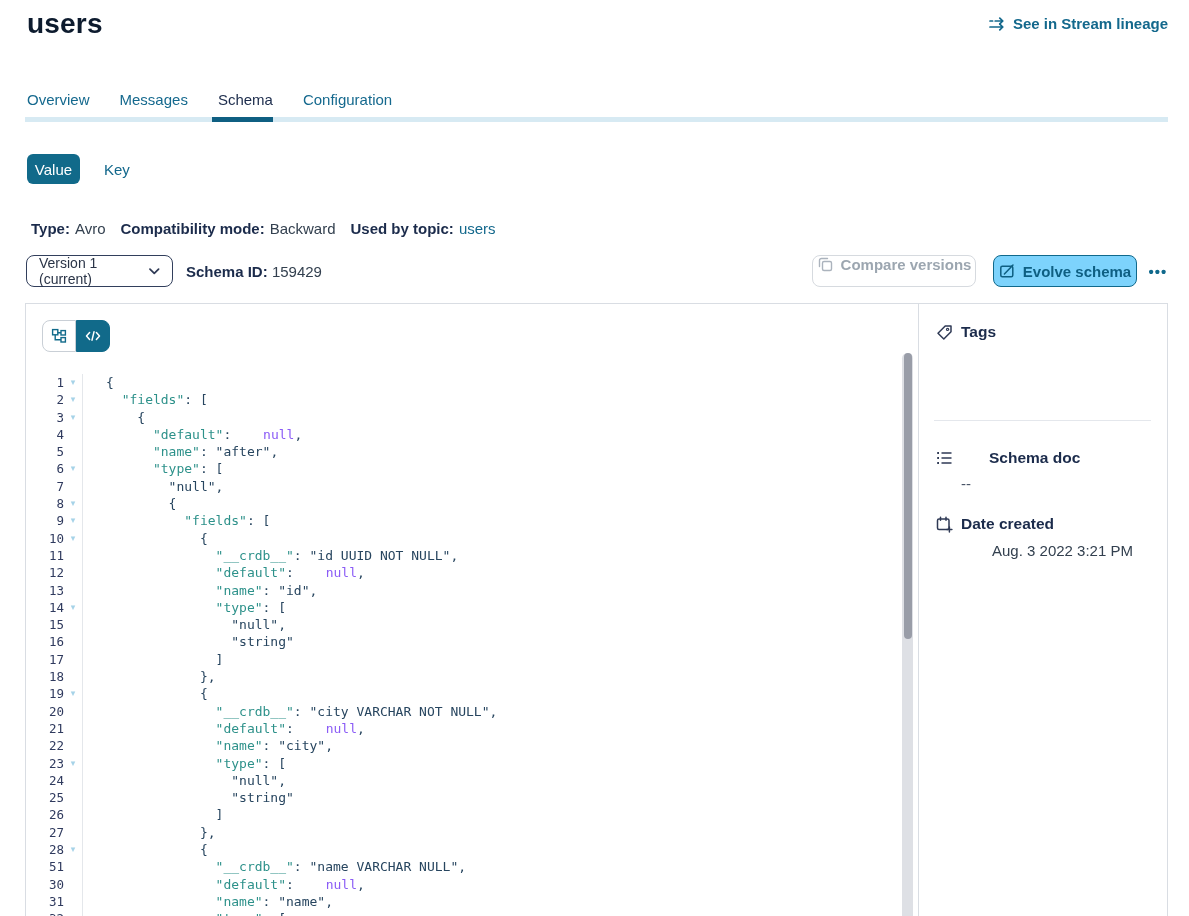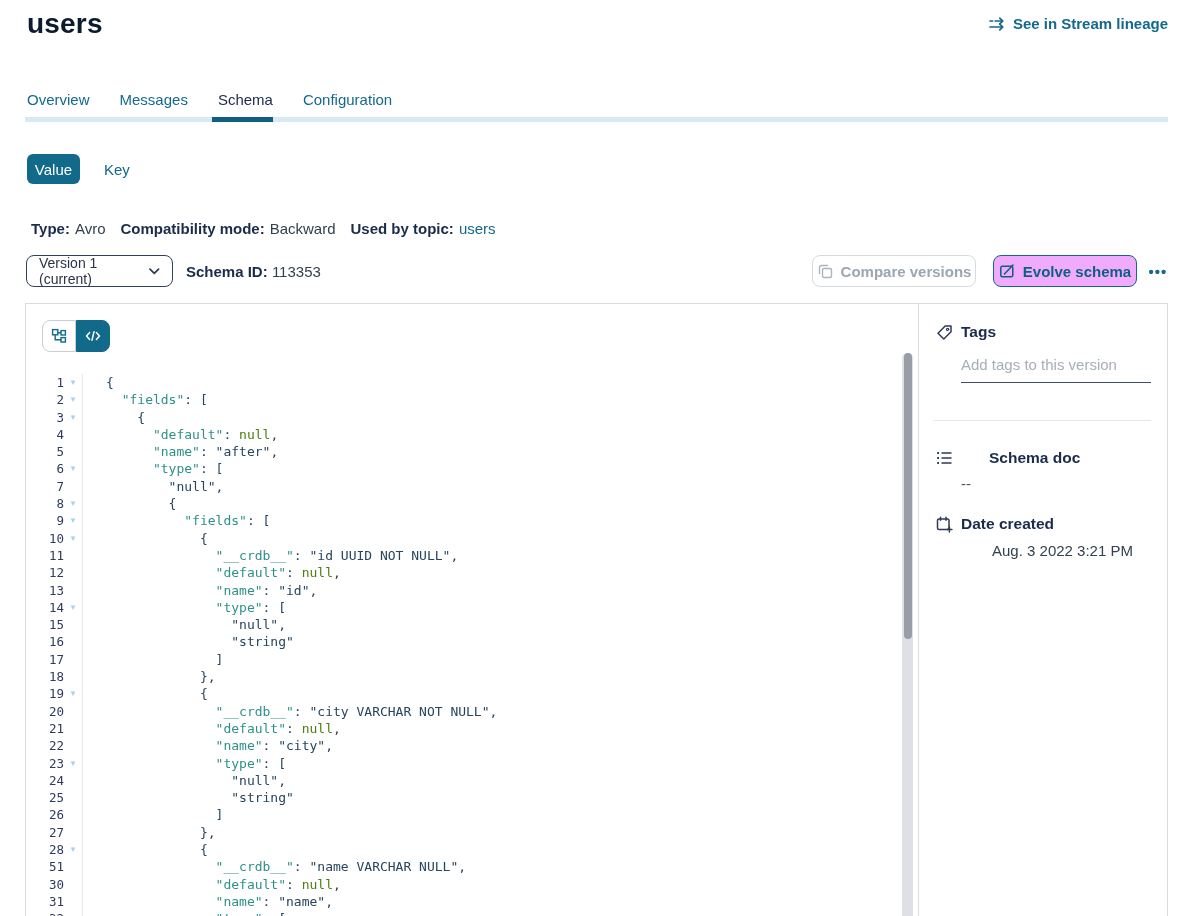--- a/index.html
+++ b/index.html
@@ -31,24 +31,24 @@
   .topic-link { color:#13688C; cursor:pointer; }
 
   
   .version-select { position:absolute; left:26px; top:255px; width:147px; height:32px;
                     border:1px solid #323F5C; border-radius:8px; display:flex; align-items:center;
                     justify-content:space-between; padding:0 12px; font-size:14px; color:#2A3447;
                     background:#fff; cursor:pointer; }
   .schema-id { position:absolute; left:186px; top:263px; font-size:15px; color:#33404F; }
   .schema-id b { color:#1B2B4B; }
   .compare-btn { position:absolute; left:812px; top:255px; width:164px; height:32px; background:#fff;
-                 border:1px solid #D6DADF; border-radius:8px; display:flex; align-items:center;
+                 border:1px solid #D6DADF; border-radius:8px; display:flex; align-items:flex-start;
                  justify-content:center; gap:8px; font-size:15px; font-weight:600; color:#9CA6B0;
                  font-family:inherit; }
-  .evolve-btn { position:absolute; left:993px; top:255px; width:144px; height:32px; background:#f0abfc;
+  .evolve-btn { position:absolute; left:993px; top:255px; width:144px; height:32px; background:#7dd3fc;
                 border:1px solid #10698C; border-radius:8px; display:flex; align-items:center;
                 justify-content:center; gap:8px; font-size:15px; font-weight:700; color:#0E5F82;
                 font-family:inherit; cursor:pointer; }
   .more-btn { position:absolute; left:1144px; top:255px; width:28px; height:32px; border:none;
               background:transparent; color:#10698C; font-size:15px; font-weight:700;
               letter-spacing:1px; cursor:pointer; }
 
   
   .card { position:absolute; left:25px; top:303px; width:1143px; height:700px;
           border:1px solid #D9DDE3; background:#fff; }
@@ -61,21 +61,21 @@
                  border-radius:0 8px 8px 0; display:flex; align-items:center; justify-content:center; cursor:pointer; }
 
   .code-area { position:absolute; left:0; top:70px; right:24px; bottom:0; display:flex;
                font-family:"DejaVu Sans Mono", monospace; font-size:13px; line-height:17.3px; }
   .gutter-nums { width:38px; text-align:right; color:#2F3A5E; font-size:12.5px; }
   .gutter-arrows { width:18px; text-align:center; color:#A6D3E8; font-size:9px;
                    font-family:"DejaVu Sans", sans-serif; }
   .gutter-arrows div { line-height:17.3px; height:17.3px; cursor:pointer; }
   .code-lines { flex:1; border-left:1px solid #E4E7EB; padding-left:23px; color:#27455F; white-space:pre; }
   .tk-key { color:#2D918A; }
-  .tk-null { color:#4d7c0f; }
+  .tk-null { color:#8b5cf6;margin-left:24px; }
 
   .vscroll-track { position:absolute; left:876px; top:49px; bottom:0; width:11px;
                    background:#DEE0E5; border-radius:6px; }
   .vscroll-thumb { position:absolute; left:1.5px; top:0; width:8px; height:286px;
                    background:#999DA8; border-radius:4px; }
 
   
   .side-panel { position:absolute; left:894px; top:0; right:0; bottom:0; }
   .side-row { position:absolute; left:16px; display:flex; align-items:flex-start; gap:8px; }
   .side-heading { font-size:15.5px; font-weight:700; color:#1B2B4B; }
@@ -131,21 +131,21 @@
 </div>
 
 <div class="version-select">
   <span>Version 1 (current)</span>
   <svg width="11" height="7" viewBox="0 0 11 7" fill="none">
     <path d="M1 1 L5.5 5.5 L10 1" stroke="#2F3A55" stroke-width="1.8" stroke-linecap="round" stroke-linejoin="round"></path>
   </svg>
 </div>
 <div class="schema-id">
   <b>Schema ID:</b>
-  <span>113353</span>
+  <span>159429</span>
 </div>
 <button class="compare-btn" disabled="">
   <svg width="16" height="16" viewBox="0 0 16 16" fill="none">
     <rect x="5.5" y="5.5" width="9" height="9" rx="1.5" stroke="#ABB3BD" stroke-width="1.4"></rect>
     <path d="M2.5 10.5 V4.5 a2 2 0 0 1 2 -2 H10.5" stroke="#ABB3BD" stroke-width="1.4" stroke-linecap="round"></path>
   </svg>
   <span>Compare versions</span>
 </button>
 <button class="evolve-btn">
   <svg width="16" height="16" viewBox="0 0 16 16" fill="none">
@@ -252,21 +252,20 @@
   </div>
 
   <div class="side-panel">
     <div class="side-row tags-row">
       <svg width="17" height="17" viewBox="0 0 17 17" fill="none">
         <path d="M15 2 H9.2 L2 9.2 L7.8 15 L15 7.8 Z" stroke="#2F3A55" stroke-width="1.5" stroke-linejoin="round"></path>
         <circle cx="11.6" cy="5.4" r="1.1" stroke="#2F3A55" stroke-width="1.2"></circle>
       </svg>
       <span class="side-heading">Tags</span>
     </div>
-    <input class="tags-input" type="text" placeholder="Add tags to this version" style="">
     <div class="side-divider"></div>
 
     <div class="side-row schemadoc-row">
       <svg width="17" height="16" viewBox="0 0 17 16" fill="none">
         <path d="M1.2 3 H3 M1.2 8 H3 M1.2 13 H3" stroke="#2F3A55" stroke-width="1.8"></path>
         <path d="M5.5 3 H15.5 M5.5 8 H15.5 M5.5 13 H15.5" stroke="#2F3A55" stroke-width="1.6"></path>
       </svg>
       <span class="side-heading">Schema doc</span>
     </div>
     <div class="schemadoc-value">--</div>

